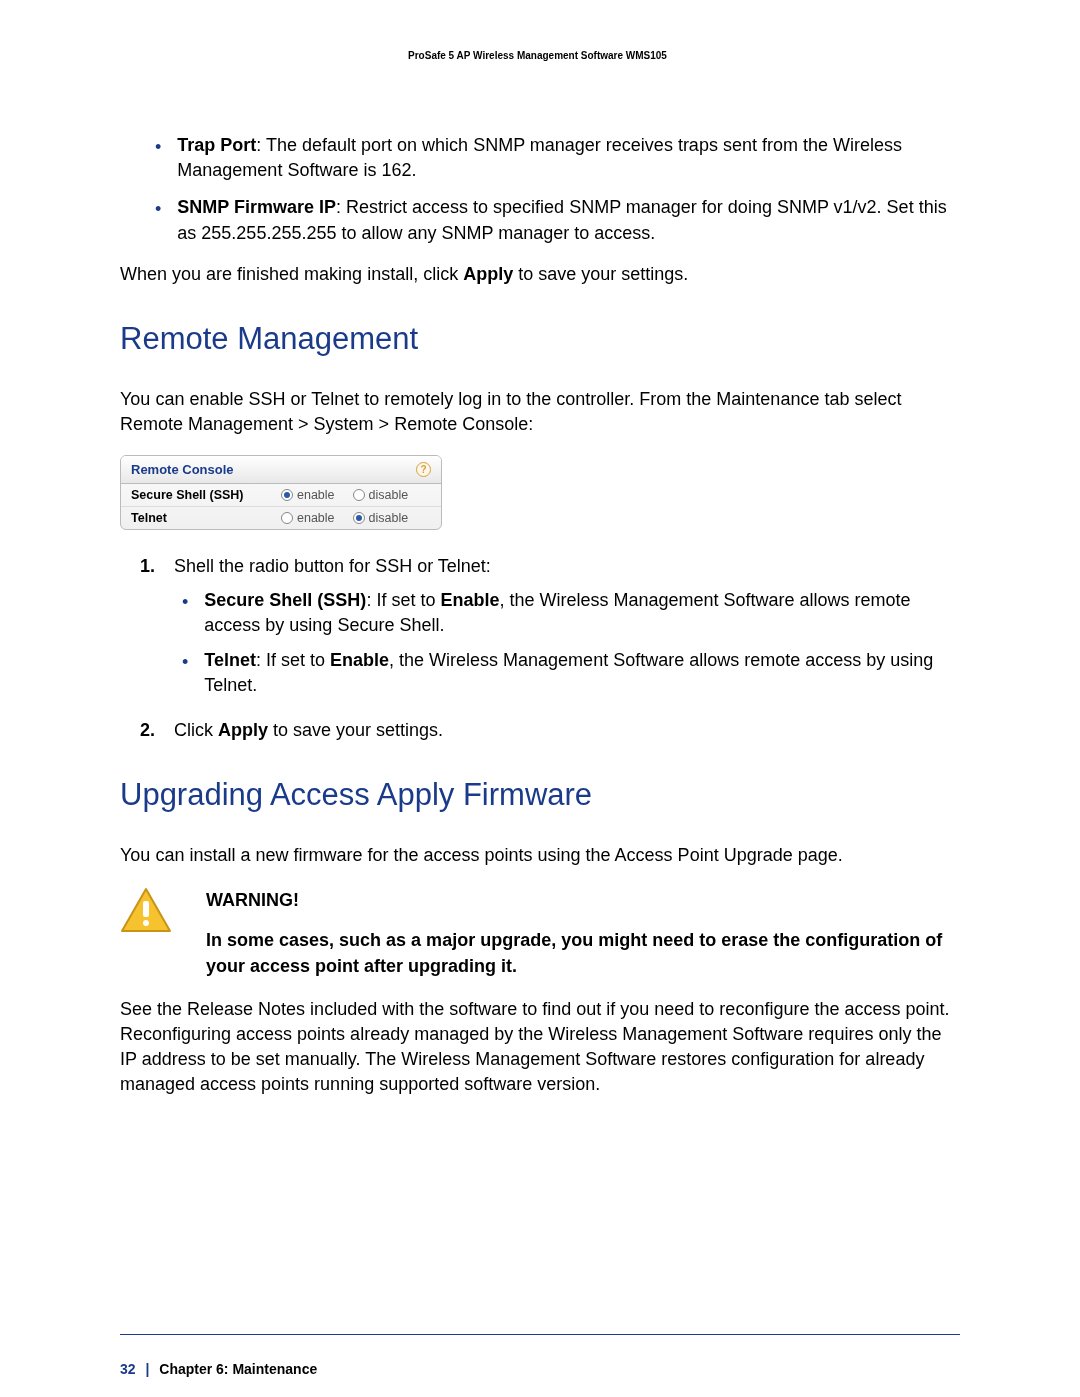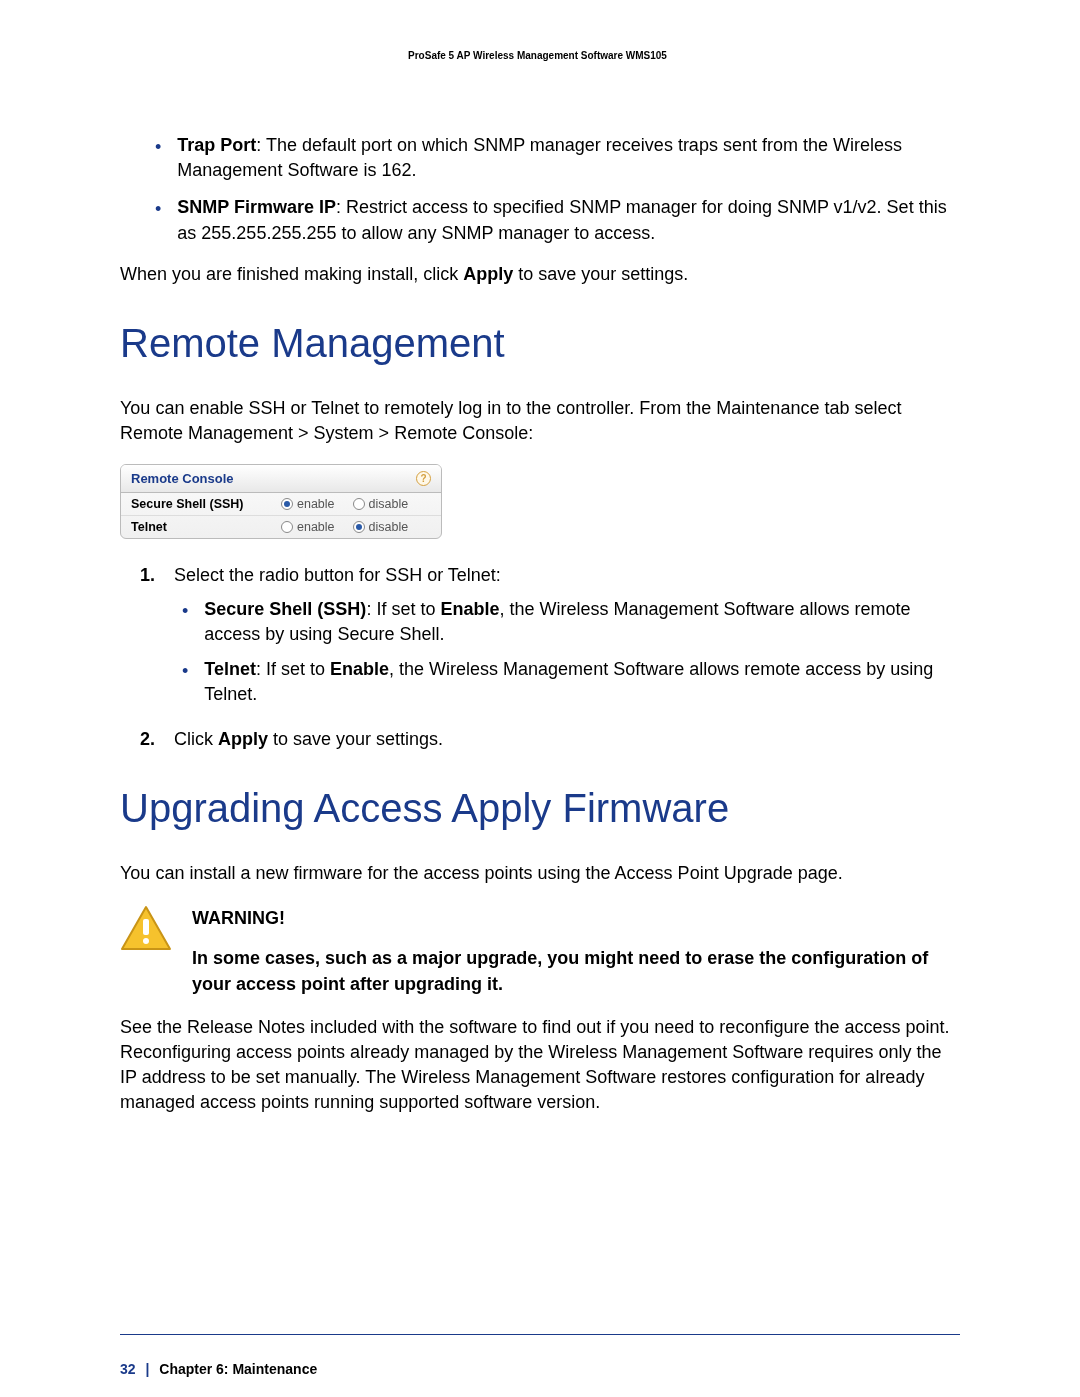--- a/index.html
+++ b/index.html
@@ -33,21 +33,21 @@
     margin-top: 2px;
     flex-shrink: 0;
   }
   .para {
     font-size: 18px;
     line-height: 1.4;
     margin-bottom: 18px;
   }
   h2.section-title {
     color: #1a3a8a;
-    font-size: 40px;
+    font-size: 31px;
     font-weight: normal;
     font-family: "Segoe UI", Arial, sans-serif;
     margin-top: 34px;
     margin-bottom: 30px;
   }
   .console-panel {
     width: 322px;
     border: 1px solid #bbb;
     border-radius: 6px;
     overflow: hidden;
@@ -124,21 +124,21 @@
     font-weight: bold;
     margin-right: 14px;
     flex-shrink: 0;
     min-width: 20px;
   }
   .sub-bullets { margin-left: 8px; margin-top: 8px; }
   .sub-bullets .bullet-item { margin-bottom: 10px; }
   .warning-block {
     display: flex;
     align-items: flex-start;
-    gap: 20px;
+    gap: 34px;
     margin-top: 10px;
     margin-bottom: 18px;
   }
   .warn-icon {
     flex-shrink: 0;
   }
   .warning-text {
     font-size: 18px;
     line-height: 1.45;
   }
@@ -218,21 +218,21 @@
           <span>disable</span>
         </span>
     </div>
   </div>
 </div>
 
 <div class="num-list">
   <div class="num-item">
     <span class="num-marker">1.</span>
     <div>
-      <span>Select the radio button for SSH or Telnet:</span>
+      <span>Shell the radio button for SSH or Telnet:</span>
       <div class="sub-bullets">
         <div class="bullet-item">
           <span class="bullet-dot">•</span>
           <span><b>Secure Shell (SSH)</b><span>: If set to </span><b>Enable</b><span>, the Wireless Management Software allows remote access by using Secure Shell.</span></span>
         </div>
         <div class="bullet-item">
           <span class="bullet-dot">•</span>
           <span><b>Telnet</b><span>: If set to </span><b>Enable</b><span>, the Wireless Management Software allows remote access by using Telnet.</span></span>
         </div>
       </div>

